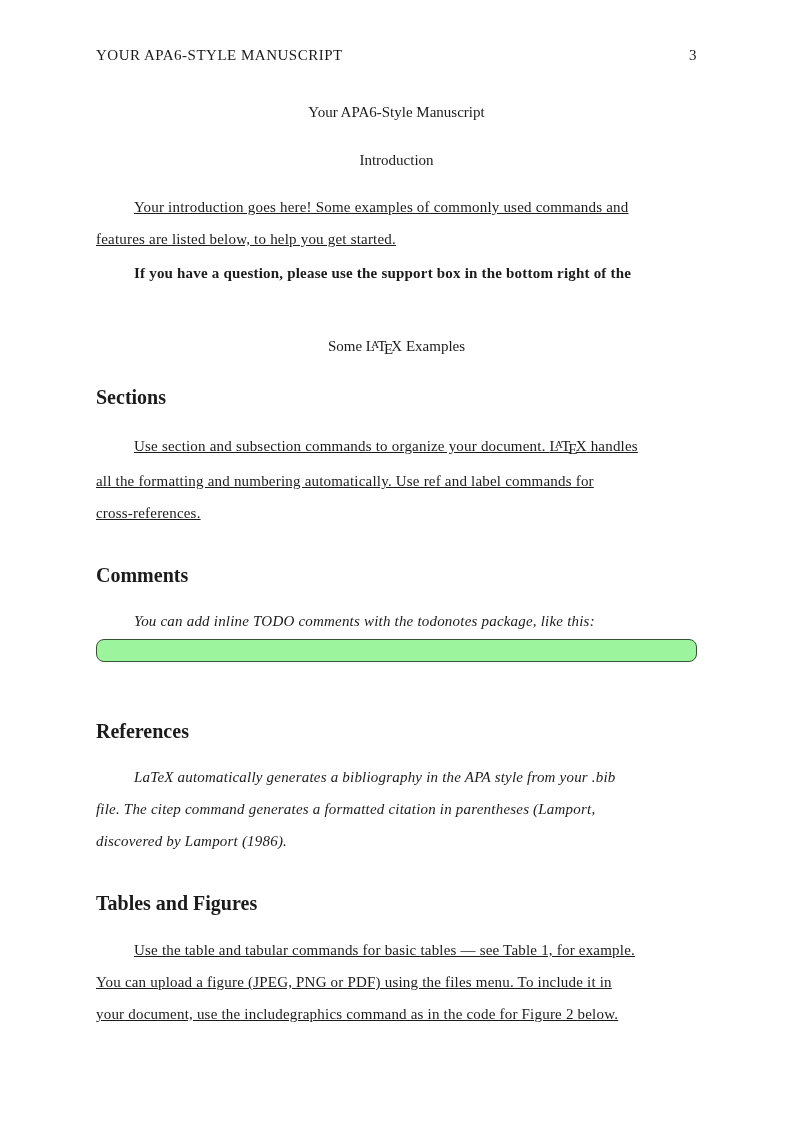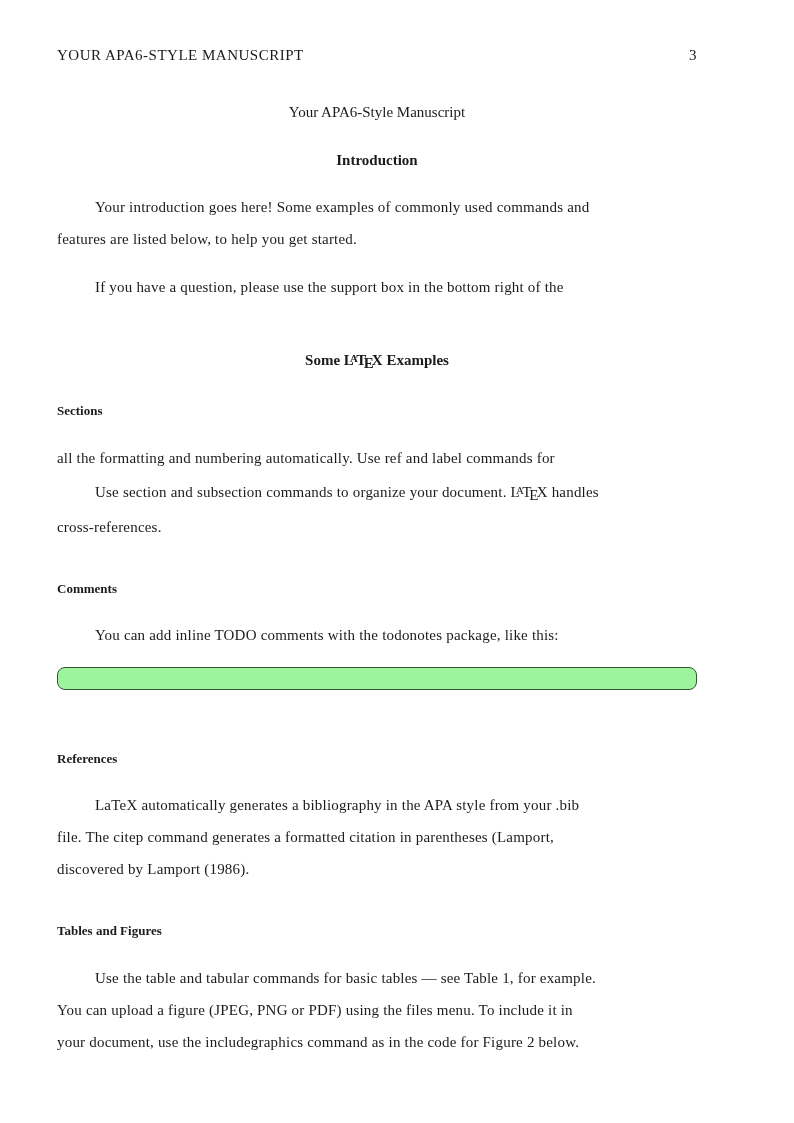--- a/index.html
+++ b/index.html
@@ -1,35 +1,35 @@
 <!DOCTYPE html>
 <html><head>
 <meta charset="utf-8">
 <style>
   html, body { margin:0; padding:0; background:#e8e8e8; }
   .page {
     width:794px; height:1123px; background:#ffffff; margin:0 auto;
     font-family:"Liberation Serif", serif; color:#1b1b1b;
     box-sizing:border-box; overflow:hidden;
   }
-  .content { padding:48px 97px 0 57px; }
+  .content { padding:48px 97px 0 96px; }
 
   .header-row {
     display:flex; justify-content:space-between; align-items:flex-start;
     font-size:15px; line-height:14px; letter-spacing:0.5px;
   }
   .doc-title { text-align:center; margin-top:42px; font-size:15px; line-height:16px; }
 
-  .h-center { text-align:center; font-weight:bold; font-size:15px; line-height:16px; }
-  .h-left   { font-weight:bold; font-size:13px; line-height:16px; }
+  .h-center { text-align:center; font-weight:normal; font-size:15px; line-height:16px; }
+  .h-left   { font-weight:bold; font-size:20px; line-height:16px; }
 
-  .mt22 { margin-top:22px; } .mt23 { margin-top:23px; }
+  .mt22 { margin-top:22px;font-style:italic; } .mt23 { margin-top:23px;text-decoration:underline; }
   .mt32 { margin-top:32px; } .mt33 { margin-top:47px; }
   .mt34 { margin-top:38px; } .mt45 { margin-top:61px; }
-  .mt0  { margin-top:16px; }
+  .mt0  { margin-top:2px;font-weight:bold; }
 
   .para { font-size:15px; letter-spacing:0.2px; }
   .para .line { line-height:32px; white-space:pre; }
   .para .line.indent { padding-left:38px; }
 
   .inline-comment {
     box-sizing:border-box; height:23px; line-height:20px;
     border:1.5px solid #355235; border-radius:8px;
     padding:0 8px; font-size:14.5px; letter-spacing:0.2px;
     white-space:pre; overflow:hidden;
@@ -60,22 +60,22 @@
         <div class="line">features are listed below, to help you get started.</div>
       </div>
     <div class="para mt0">
         <div class="line indent">If you have a question, please use the support box in the bottom right of the</div>
       </div>
 
     <div class="h-center mt33 lx">Some <span class="lx">L<span class="lx-a">A</span>T<span class="lx-e">E</span>X</span> Examples</div>
 
     <div class="h-left mt32">Sections</div>
     <div class="para mt23">
+        <div class="line indent">Use section and subsection commands to organize your document. <span class="lx">L<span class="lx-a">A</span>T<span class="lx-e">E</span>X</span> handles</div>
         <div class="line">all the formatting and numbering automatically. Use ref and label commands for</div>
-        <div class="line indent">Use section and subsection commands to organize your document. <span class="lx">L<span class="lx-a">A</span>T<span class="lx-e">E</span>X</span> handles</div>
         <div class="line">cross-references.</div>
       </div>
 
     <div class="h-left mt34">Comments</div>
     <div class="para mt22">
         <div class="line indent">You can add inline TODO comments with the todonotes package, like this:</div>
       </div>
 
     <div class="inline-comment mt0" style="background: rgb(156, 245, 156); border-color: rgb(53, 82, 53);">
       

